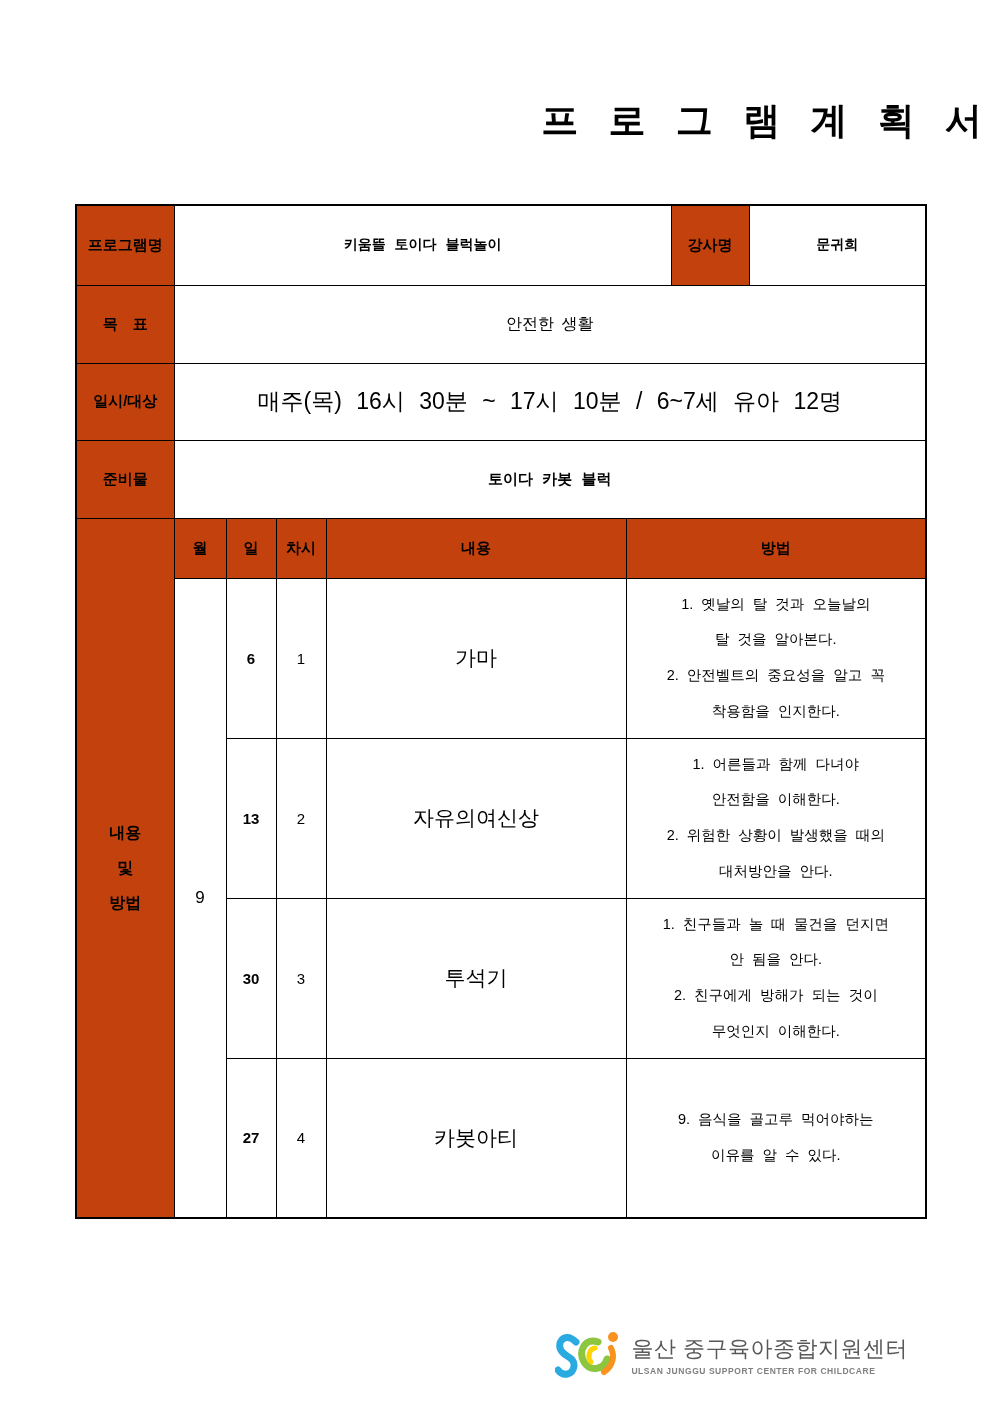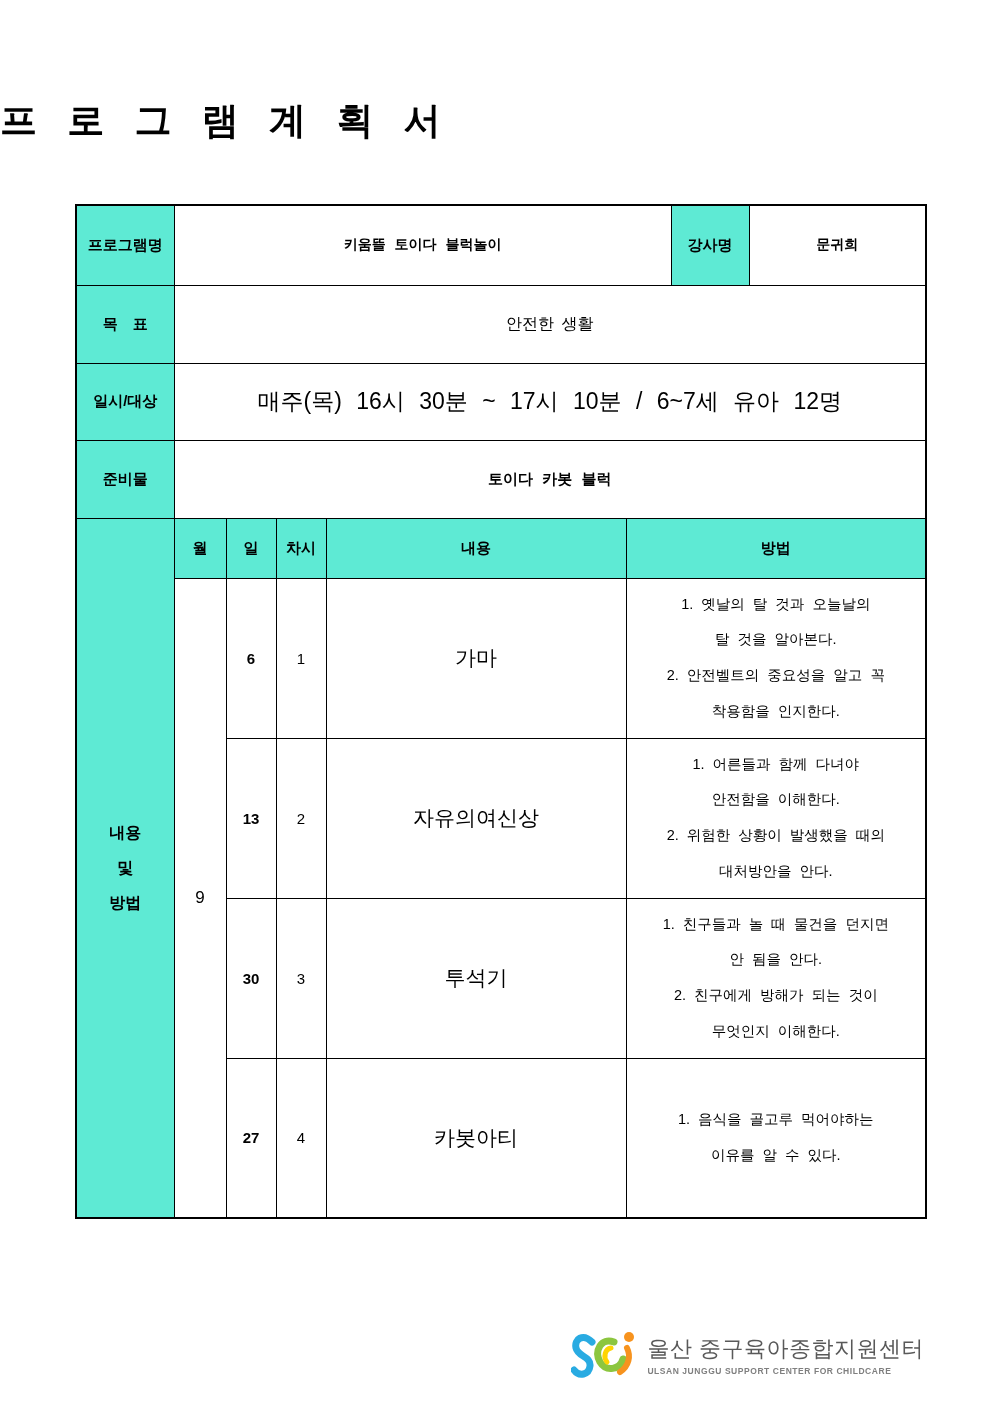--- a/index.html
+++ b/index.html
@@ -8,21 +8,21 @@
     width: 992px; height: 1403px;
     font-family: "Liberation Sans", "DejaVu Sans", sans-serif;
     color: #000;
     position: relative;
     overflow: hidden;
   }
   .page { position: relative; width: 992px; height: 1403px; }
 
   .doc-title {
     padding-top: 96px;
-    text-align: left;
+    text-align: right;
     font-size: 37px;
     font-weight: bold;
     letter-spacing: 10px;
     color: #000;
   }
 
   table.plan-table {
     position: absolute;
     left: 75px; top: 204px;
     width: 850px;
@@ -30,21 +30,21 @@
     table-layout: fixed;
     border: 2px solid #000;
   }
   table.plan-table td {
     border: 1px solid #000;
     text-align: center;
     vertical-align: middle;
     padding: 2px 4px;
     overflow: hidden;
   }
-  .yellow { background: #5eead4; }
+  .yellow { background: #c2410c; }
   .lbl { font-weight: bold; font-size: 15px; white-space: pre-wrap; }
 
   tr.r-program  td { height: 80px; }
   tr.r-goal     td { height: 78px; }
   tr.r-schedule td { height: 77px; }
   tr.r-material td { height: 78px; }
   tr.r-subhead  td { height: 60px; }
   tr.r-data     td { height: 160px; }
 
   .val-bold   { font-weight: bold; font-size: 14px; word-spacing: 5px; }
@@ -60,21 +60,21 @@
     font-size: 14.5px;
     white-space: pre-line;
     line-height: 2.45;
     word-spacing: 4px;
     padding: 0 2px;
     margin-top: 12px;
   }
 
   .footer {
     position: absolute;
-    right: 68px; bottom: 22px;
+    right: 84px; bottom: 22px;
     display: flex;
     align-items: center;
     gap: 10px;
   }
   .footer .logo { width: 66px; height: 52px; flex: 0 0 auto; }
   .footer .org { display: flex; flex-direction: column; align-items: flex-start; }
   .org-ko {
     font-size: 22px;
     color: #595959;
     letter-spacing: 0.5px;
@@ -169,21 +169,21 @@
       <td colspan="3" class="method-val">1. 친구들과 놀 때 물건을 던지면
 안 됨을 안다.
 2. 친구에게 방해가 되는 것이
 무엇인지 이해한다.</td>
     </tr>
 
     <tr class="r-data">
       <td class="day-val">27</td>
       <td class="sess-val">4</td>
       <td class="content-val">카봇아티</td>
-      <td colspan="3" class="method-val">1. 음식을 골고루 먹어야하는
+      <td colspan="3" class="method-val">9. 음식을 골고루 먹어야하는
 이유를 알 수 있다.</td>
     </tr>
   </tbody>
     </table>
 
   <div class="footer">
     <svg class="logo" viewBox="0 0 66 52" xmlns="http://www.w3.org/2000/svg">
       <path d="M21 13 C12 4 3 10 5 19 C7 28 20 27 19 37 C18 46 8 48 3 41" stroke="#29abe2" stroke-width="7" fill="none" stroke-linecap="round"></path>
       <path d="M43 13 C30 8 23 22 29 33 C35 43 49 41 52 30" stroke="#8cc63f" stroke-width="7" fill="none" stroke-linecap="round"></path>
       <path d="M40 19 C34 20 32 28 36 33" stroke="#ffd400" stroke-width="5" fill="none" stroke-linecap="round"></path>

